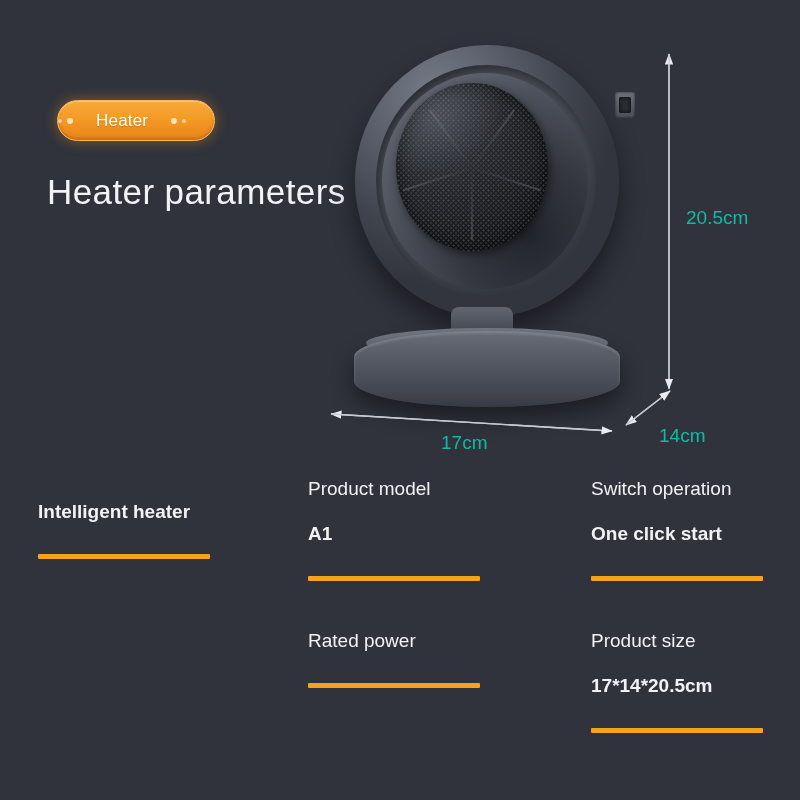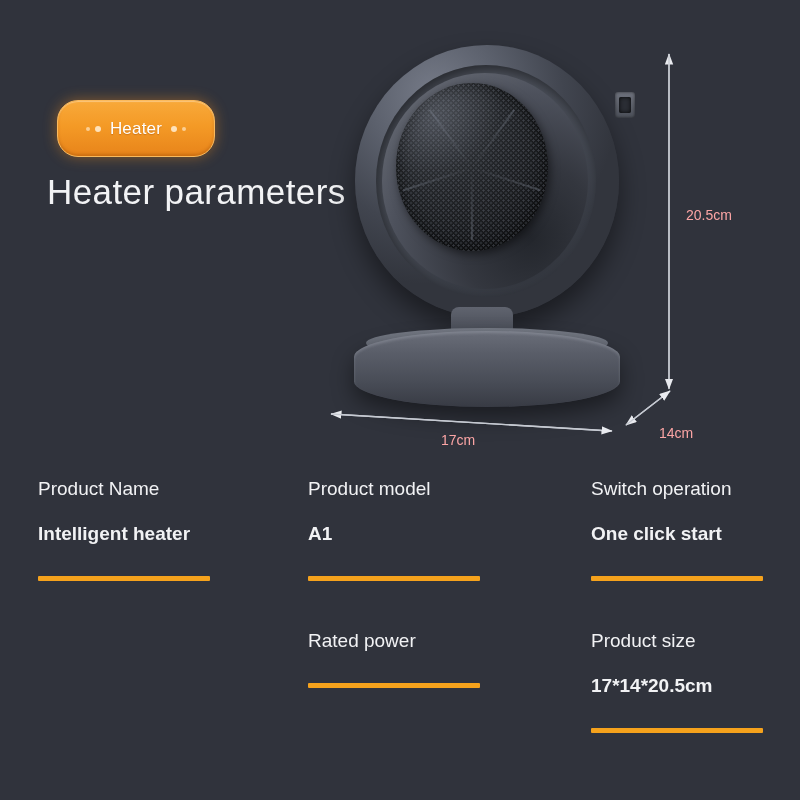--- a/index.html
+++ b/index.html
@@ -12,32 +12,31 @@
   #page {
     position: relative;
     width: 800px; height: 800px;
     background: #30333c;
   }
 
   
   .badge {
     position: absolute;
     left: 57px; top: 100px;
-    width: 158px; height: 57px;
+    width: 158px; height: 41px;
     border-radius: 21px;
     background: linear-gradient(180deg, #f8a93a 0%, #f49a26 45%, #e8841a 100%);
     border: 1px solid #f7b martin;
     border: 1px solid #fab95c;
     box-shadow: 0 0 14px rgba(240,140,30,0.45),
                 inset 0 1px 1px rgba(255,225,180,0.55),
                 inset 0 -2px 3px rgba(150,70,0,0.35);
     display: flex;
     align-items: center;
-    justify-content: center;
-    gap: 9px;
+    gap: 23px;
   }
   .badge-label {
     color: #ffffff;
     font-size: 17px;
     font-weight: 400;
     letter-spacing: 0.2px;
     text-shadow: 0 1px 1px rgba(150,70,0,0.4);
   }
   .dotgroup { display: flex; align-items: center; gap: 5px; }
   .dot { border-radius: 50%; background: rgba(255,232,200,0.92); display:block; }
@@ -139,22 +138,22 @@
   .port::after {
     content: ""; position: absolute; left: 4px; top: 5px;
     width: 12px; height: 16px; border-radius: 2px;
     background: #2a2d34; box-shadow: inset 0 0 4px rgba(0,0,0,0.9);
   }
 
   
   .dims { position: absolute; left: 0; top: 0; width: 800px; height: 800px; pointer-events: none; }
   .dim-label {
     position: absolute;
-    color: #fca5a5;
-    font-size: 14px;
+    color: #14b8a6;
+    font-size: 19px;
     white-space: nowrap;
   }
   .dim-h { left: 686px; top: 207px; }
   .dim-w { left: 441px; top: 432px; }
   .dim-d { left: 659px; top: 419px; margin-top: 6px; }
 
   
   .specs { position: absolute; left: 0; top: 478px; width: 800px; }
   .spec-row { position: relative; height: 152px; }
   .spec-cell { position: absolute; width: 250px; top: 0; }
@@ -240,21 +239,20 @@
   </svg>
 
   <div class="dim-label dim-h">20.5cm</div>
   <div class="dim-label dim-w">17cm</div>
   <div class="dim-label dim-d">14cm</div>
 
   <div class="specs">
 
     <div class="spec-row">
       <div class="spec-cell c1">
-        <div class="spec-key">Product Name</div>
         <div class="spec-val">Intelligent heater</div>
         <div class="spec-rule"></div>
       </div>
       <div class="spec-cell c2">
         <div class="spec-key">Product model</div>
         <div class="spec-val">A1</div>
         <div class="spec-rule"></div>
       </div>
       <div class="spec-cell c3">
         <div class="spec-key">Switch operation</div>

